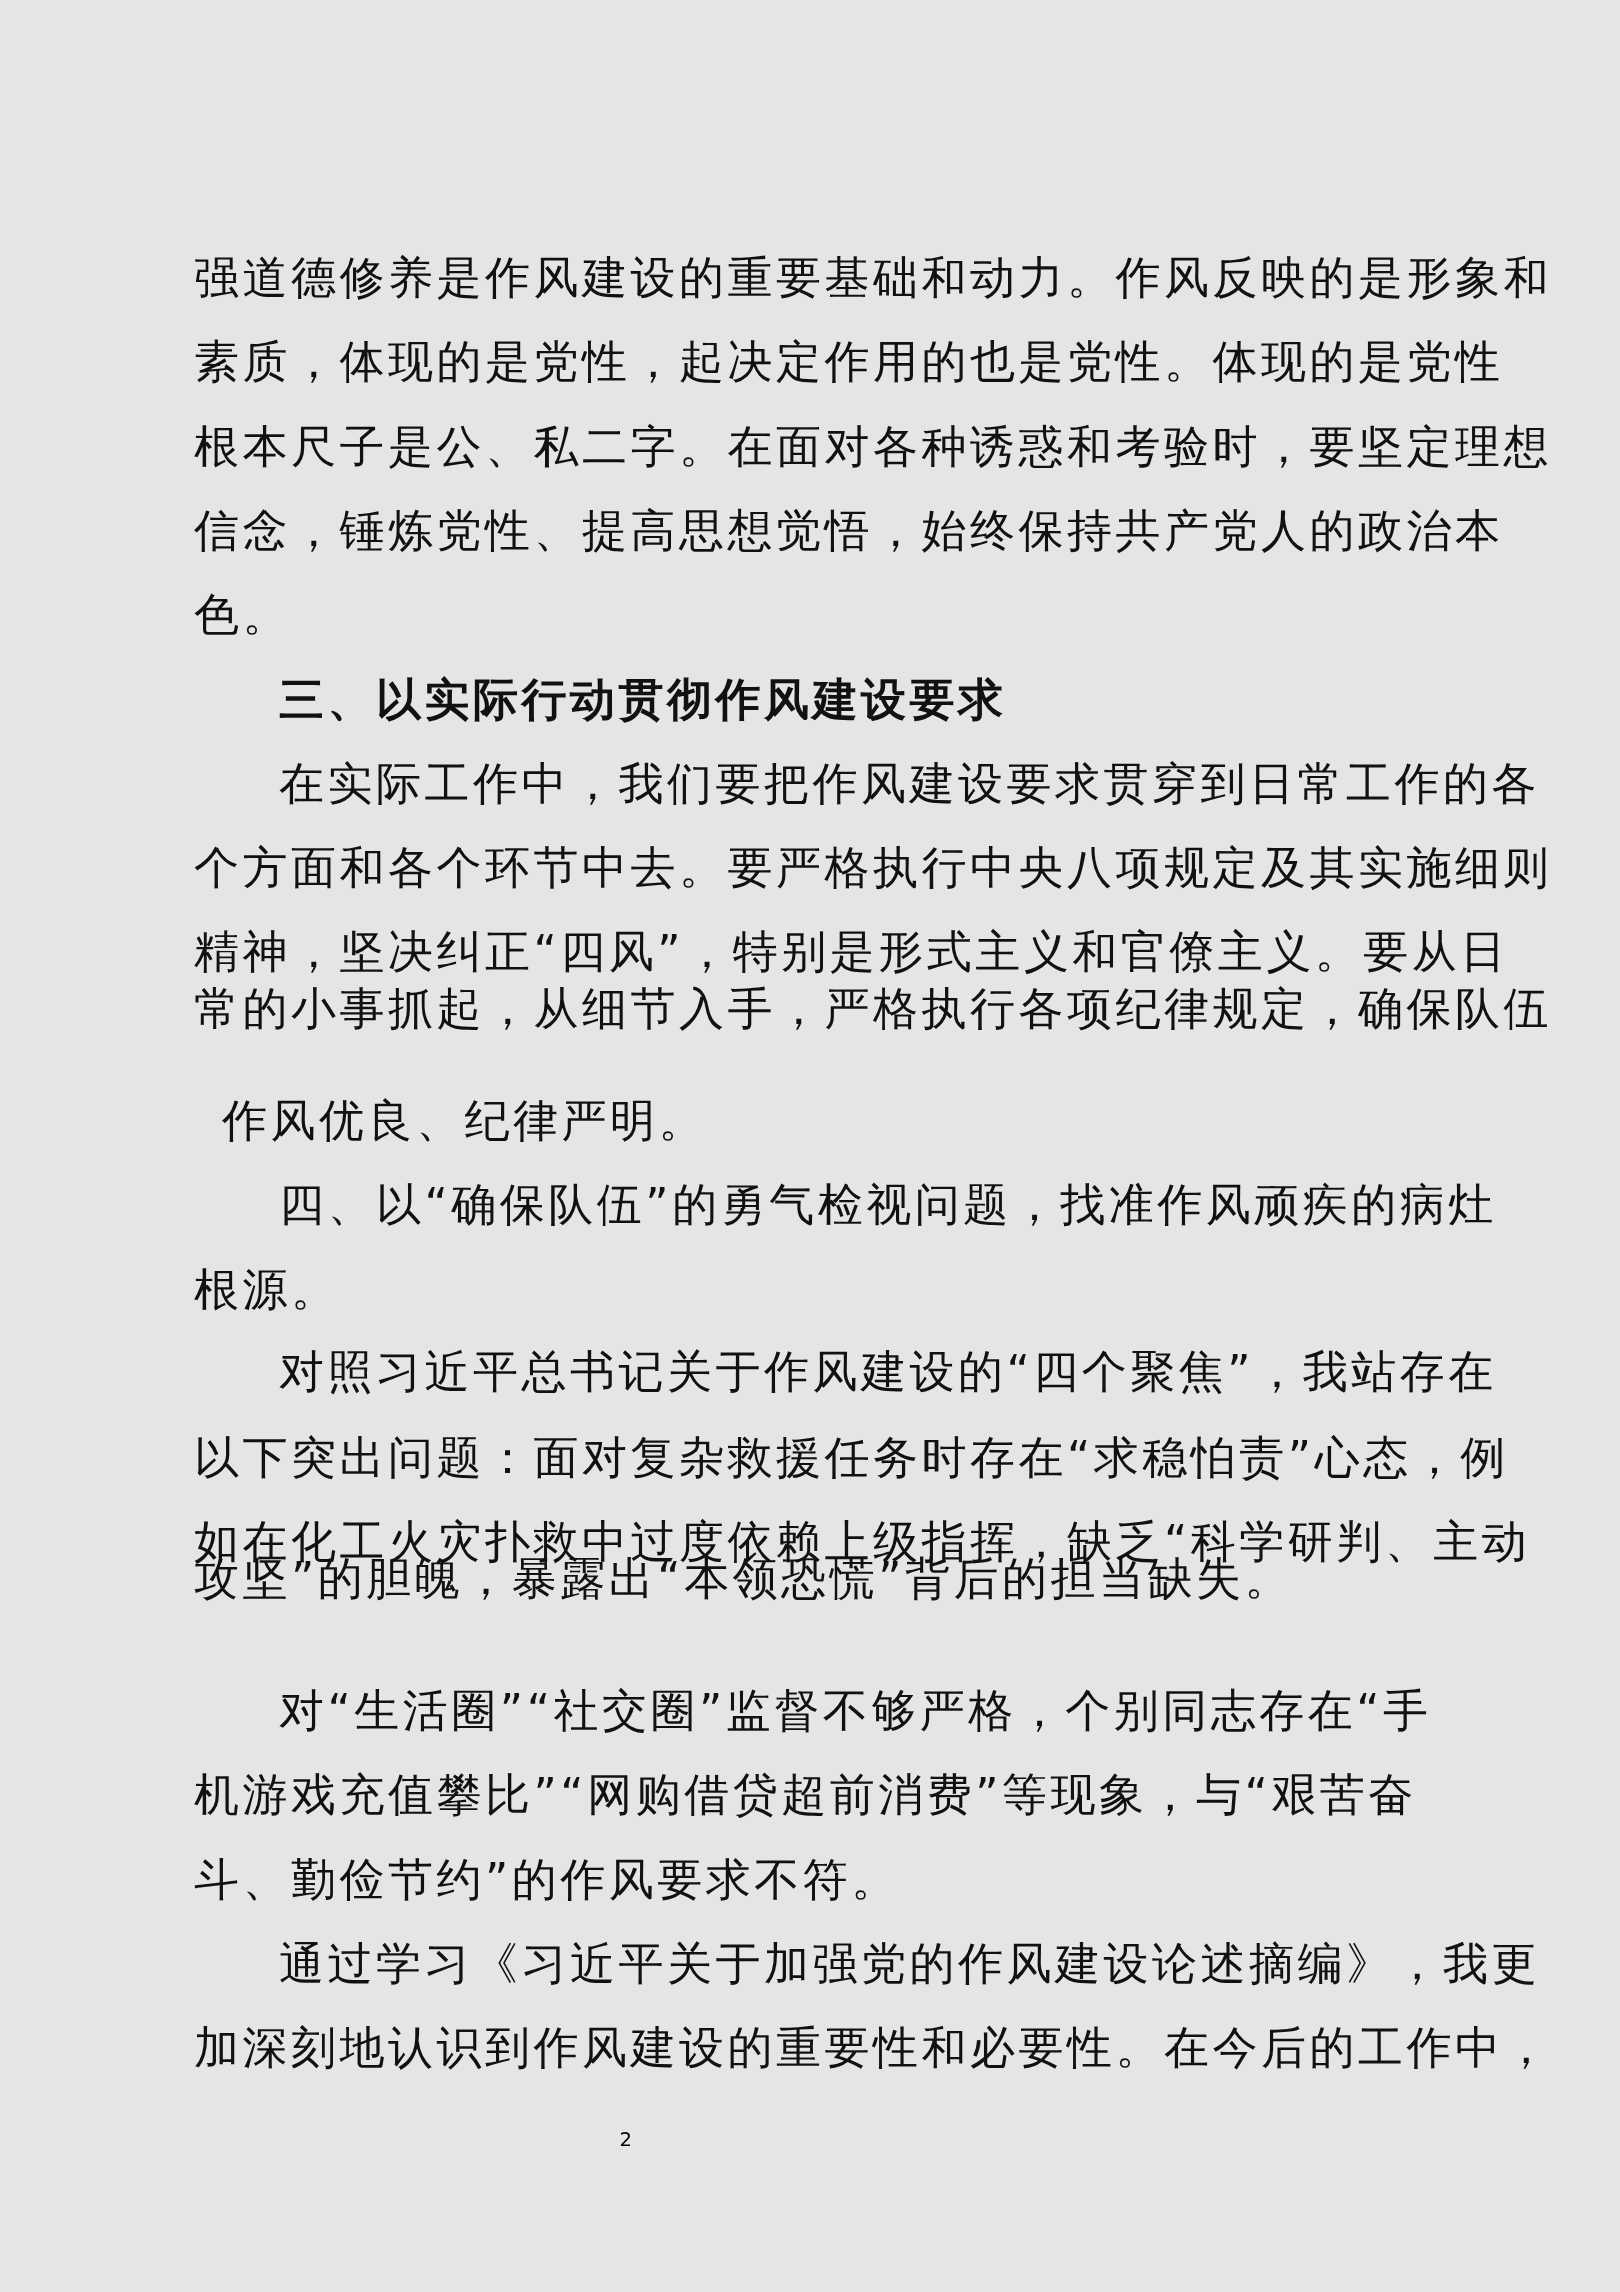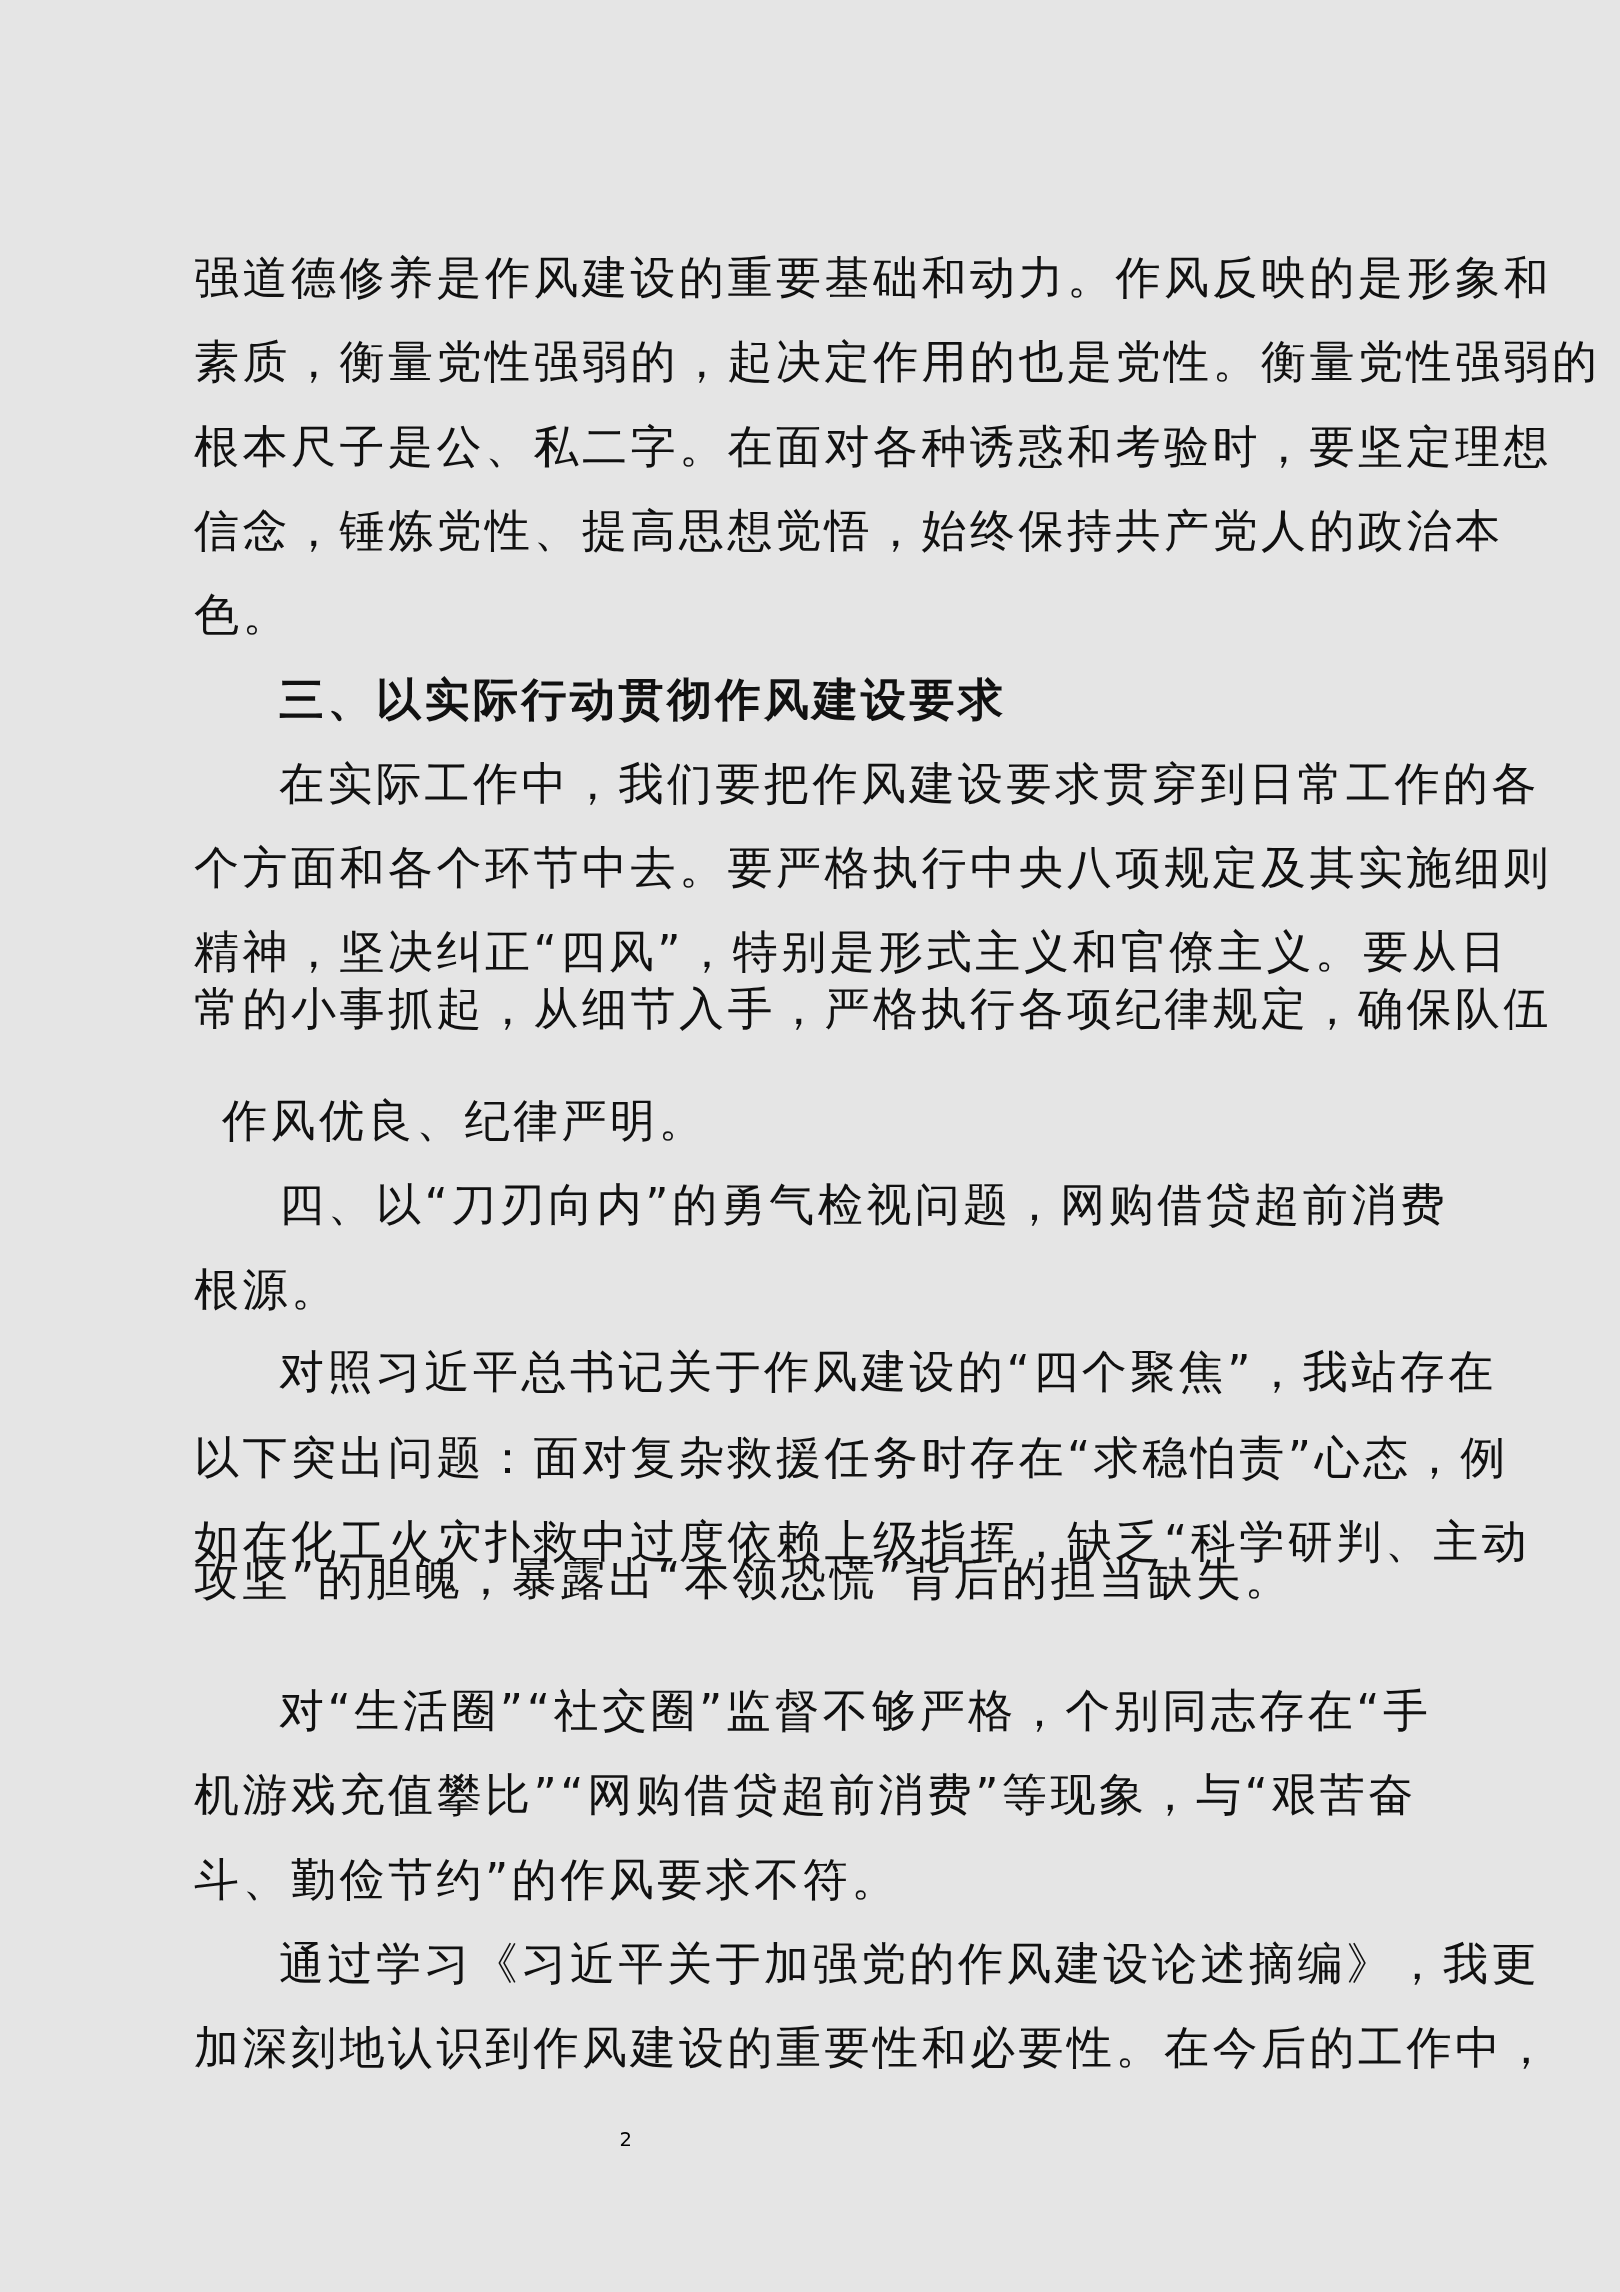--- a/index.html
+++ b/index.html
@@ -50,31 +50,31 @@
       color: #000000;
       font-family: "DejaVu Sans", sans-serif;
     }
   </style>
 </head>
 <body>
 
 <div class="page">
   <div id="text-body">
     <div class="line" style="top:243px;">强道德修养是作风建设的重要基础和动力。作风反映的是形象和</div>
-    <div class="line" style="top:327px;">素质，衡量党性强弱的，起决定作用的也是党性。衡量党性强弱的</div>
+    <div class="line" style="top:327px;">素质，体现的是党性，起决定作用的也是党性。体现的是党性</div>
     <div class="line" style="top:412px;">根本尺子是公、私二字。在面对各种诱惑和考验时，要坚定理想</div>
     <div class="line" style="top:496px;">信念，锤炼党性、提高思想觉悟，始终保持共产党人的政治本</div>
     <div class="line" style="top:580px;">色。</div>
     <div class="line indent" style="top:665px;font-weight:bold;">三、以实际行动贯彻作风建设要求</div>
     <div class="line indent" style="top:749px;">在实际工作中，我们要把作风建设要求贯穿到日常工作的各</div>
     <div class="line" style="top:833px;">个方面和各个环节中去。要严格执行中央八项规定及其实施细则</div>
     <div class="line" style="top:917px;">精神，坚决纠正“四风”，特别是形式主义和官僚主义。要从日</div>
     <div class="line" style="top:974px;">常的小事抓起，从细节入手，严格执行各项纪律规定，确保队伍</div>
     <div class="line" style="top:1086px;margin-left:28px;">作风优良、纪律严明。</div>
-    <div class="line indent" style="top:1170px;">四、以“刀刃向内”的勇气检视问题，网购借贷超前消费</div>
+    <div class="line indent" style="top:1170px;">四、以“确保队伍”的勇气检视问题，找准作风顽疾的病灶</div>
     <div class="line" style="top:1255px;">根源。</div>
     <div class="line indent" style="top:1337px;">对照习近平总书记关于作风建设的“四个聚焦”，我站存在</div>
     <div class="line" style="top:1423px;">以下突出问题：面对复杂救援任务时存在“求稳怕责”心态，例</div>
     <div class="line" style="top:1507px;">如在化工火灾扑救中过度依赖上级指挥，缺乏“科学研判、主动</div>
     <div class="line" style="top:1544px;">攻坚”的胆魄，暴露出“本领恐慌”背后的担当缺失。</div>
     <div class="line indent" style="top:1676px;">对“生活圈”“社交圈”监督不够严格，个别同志存在“手</div>
     <div class="line" style="top:1760px;">机游戏充值攀比”“网购借贷超前消费”等现象，与“艰苦奋</div>
     <div class="line" style="top:1845px;">斗、勤俭节约”的作风要求不符。</div>
     <div class="line indent" style="top:1929px;">通过学习《习近平关于加强党的作风建设论述摘编》，我更</div>
     <div class="line" style="top:2013px;">加深刻地认识到作风建设的重要性和必要性。在今后的工作中，</div>

